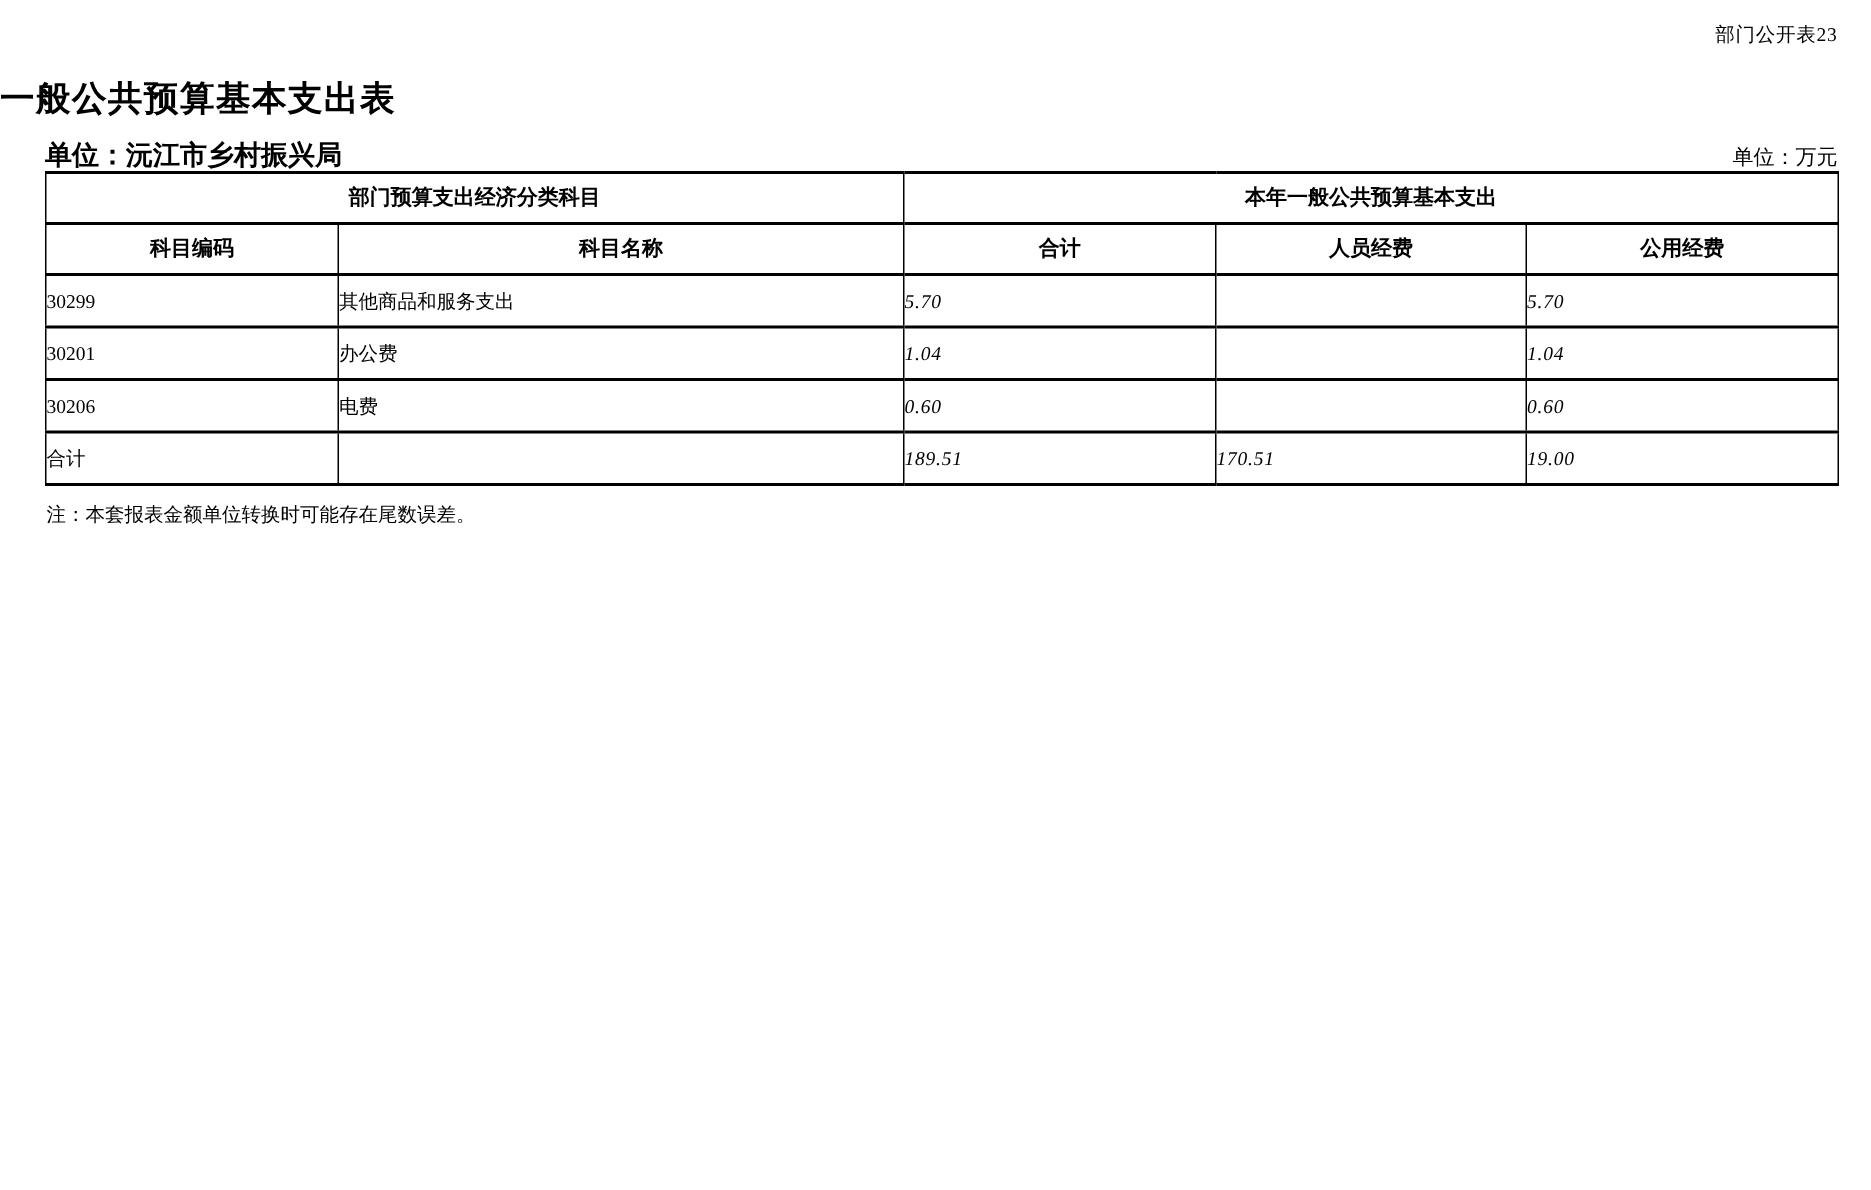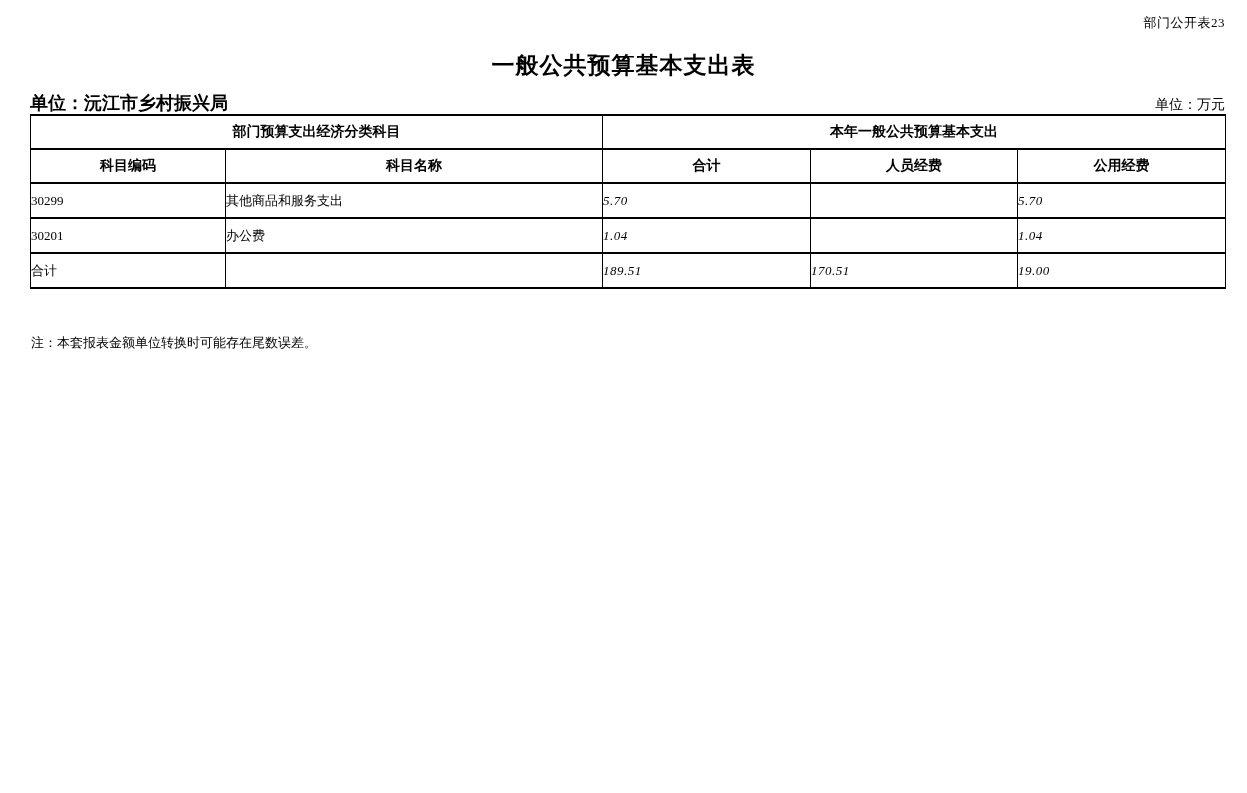--- a/index.html
+++ b/index.html
@@ -21,21 +21,21 @@
     top: 14px;
     right: 22px;
     font-size: 13px;
     letter-spacing: 0.5px;
   }
   .title {
     position: absolute;
     top: 50px;
     left: 0;
     width: 100%;
-    text-align: center;
+    text-align: left;
     font-size: 23px;
     font-weight: bold;
     letter-spacing: 1px;
     margin: 0;
   }
   .meta-row {
     position: absolute;
     top: 91px;
     left: 30px;
     right: 22px;
@@ -136,20 +136,27 @@
         <td class="cell-num">5.70</td>
       </tr>
       <tr>
         <td class="cell-code">30201</td>
         <td class="cell-name">办公费</td>
         <td class="cell-num">1.04</td>
         <td class="cell-num"></td>
         <td class="cell-num">1.04</td>
       </tr>
       <tr>
+        <td class="cell-code">30206</td>
+        <td class="cell-name">电费</td>
+        <td class="cell-num">0.60</td>
+        <td class="cell-num"></td>
+        <td class="cell-num">0.60</td>
+      </tr>
+      <tr>
         <td class="cell-total-label">合计</td>
         <td class="cell-name"></td>
         <td class="cell-num">189.51</td>
         <td class="cell-num">170.51</td>
         <td class="cell-num">19.00</td>
       </tr>
     </tbody>
   </table>
 
   <div class="footnote">注：本套报表金额单位转换时可能存在尾数误差。</div>

